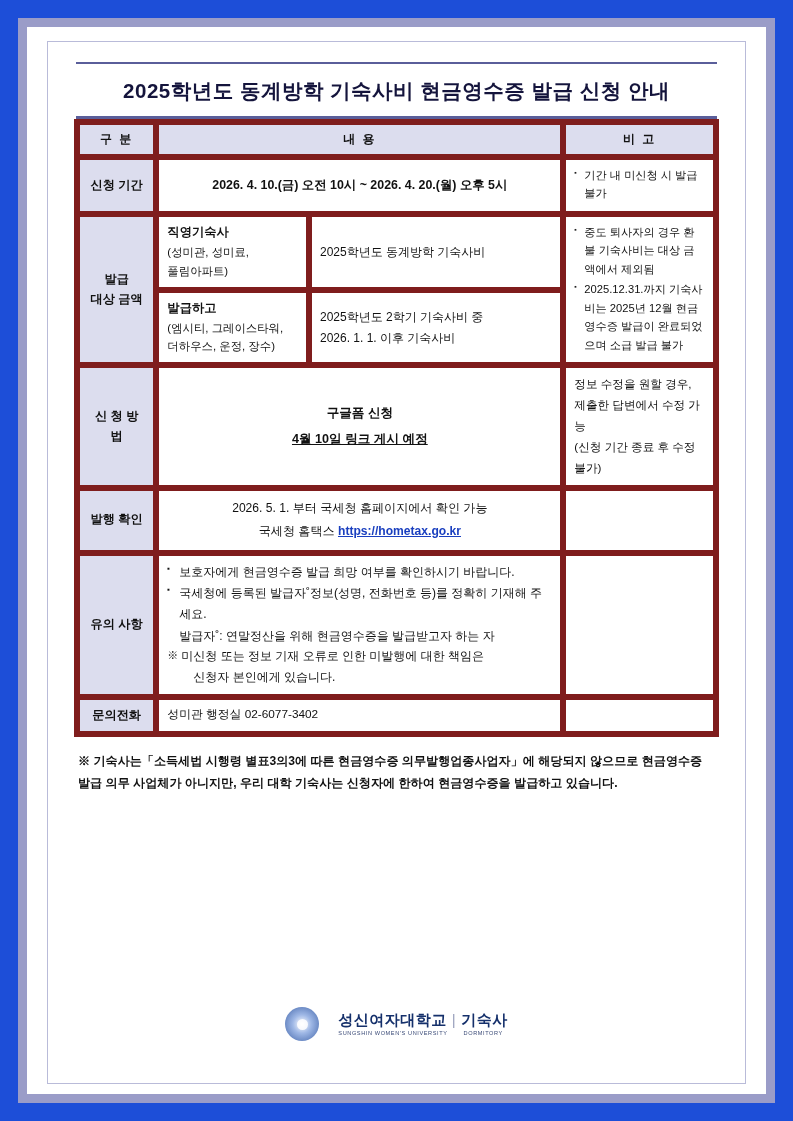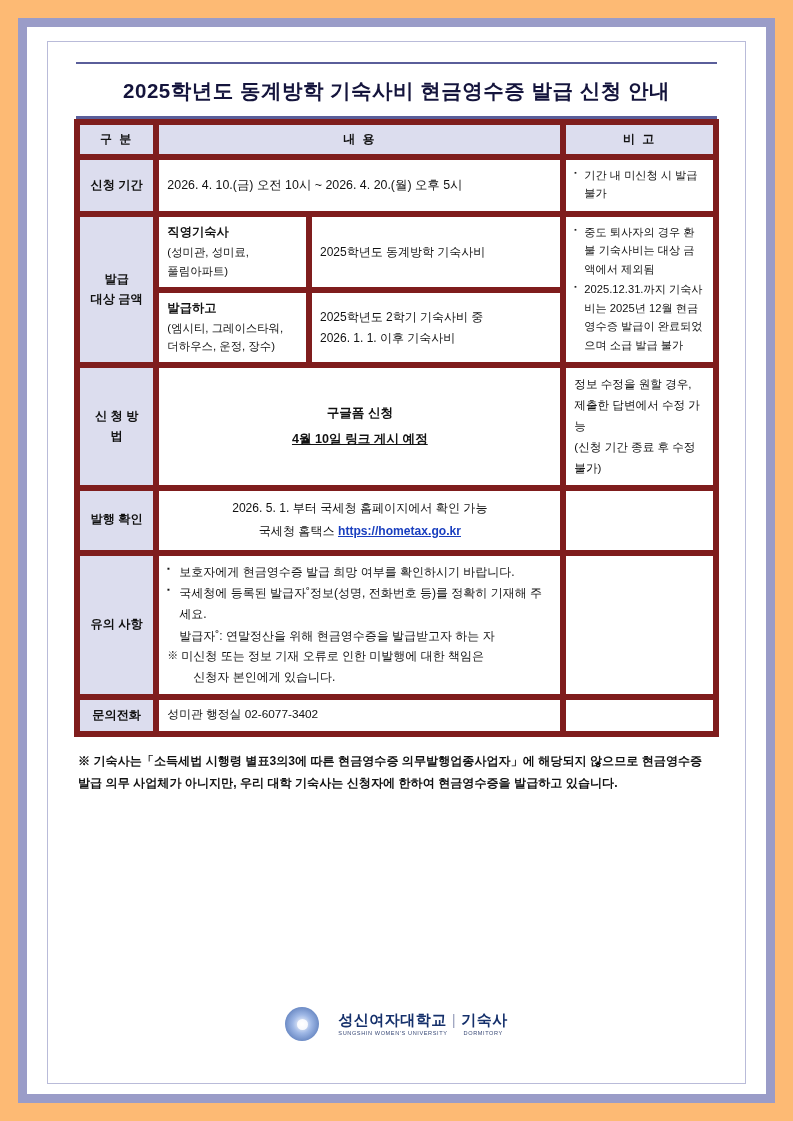--- a/index.html
+++ b/index.html
@@ -12,21 +12,21 @@
     background: #ffffff;
     font-family: "Liberation Sans", sans-serif;
     color: #111111;
   }
   .page {
     position: relative;
     width: 793px;
     height: 1121px;
     box-sizing: border-box;
     padding: 18px;
-    background: #fdba74;
+    background: #1d4ed8;
   }
   .outer-frame {
     position: relative;
     box-sizing: border-box;
     width: 100%;
     height: 100%;
     border: 9px solid #9a9cc8;
     background: #ffffff;
     padding: 14px 20px 10px 20px;
   }
@@ -110,22 +110,22 @@
   .bullet-line:before {
     content: "▪";
     position: absolute;
     left: 0;
     top: 0;
     font-size: 7px;
     line-height: 1.9;
     color: #222;
   }
   .period-cell {
-    text-align: left;
-    font-weight: normal;
+    text-align: center;
+    font-weight: bold;
     font-size: 12.4px;
     padding: 10px 4px;
   }
   .dorm-name {
     font-size: 11.4px;
     line-height: 1.62;
     padding: 9px 10px;
   }
   .dorm-name .big {
     font-weight: bold;

